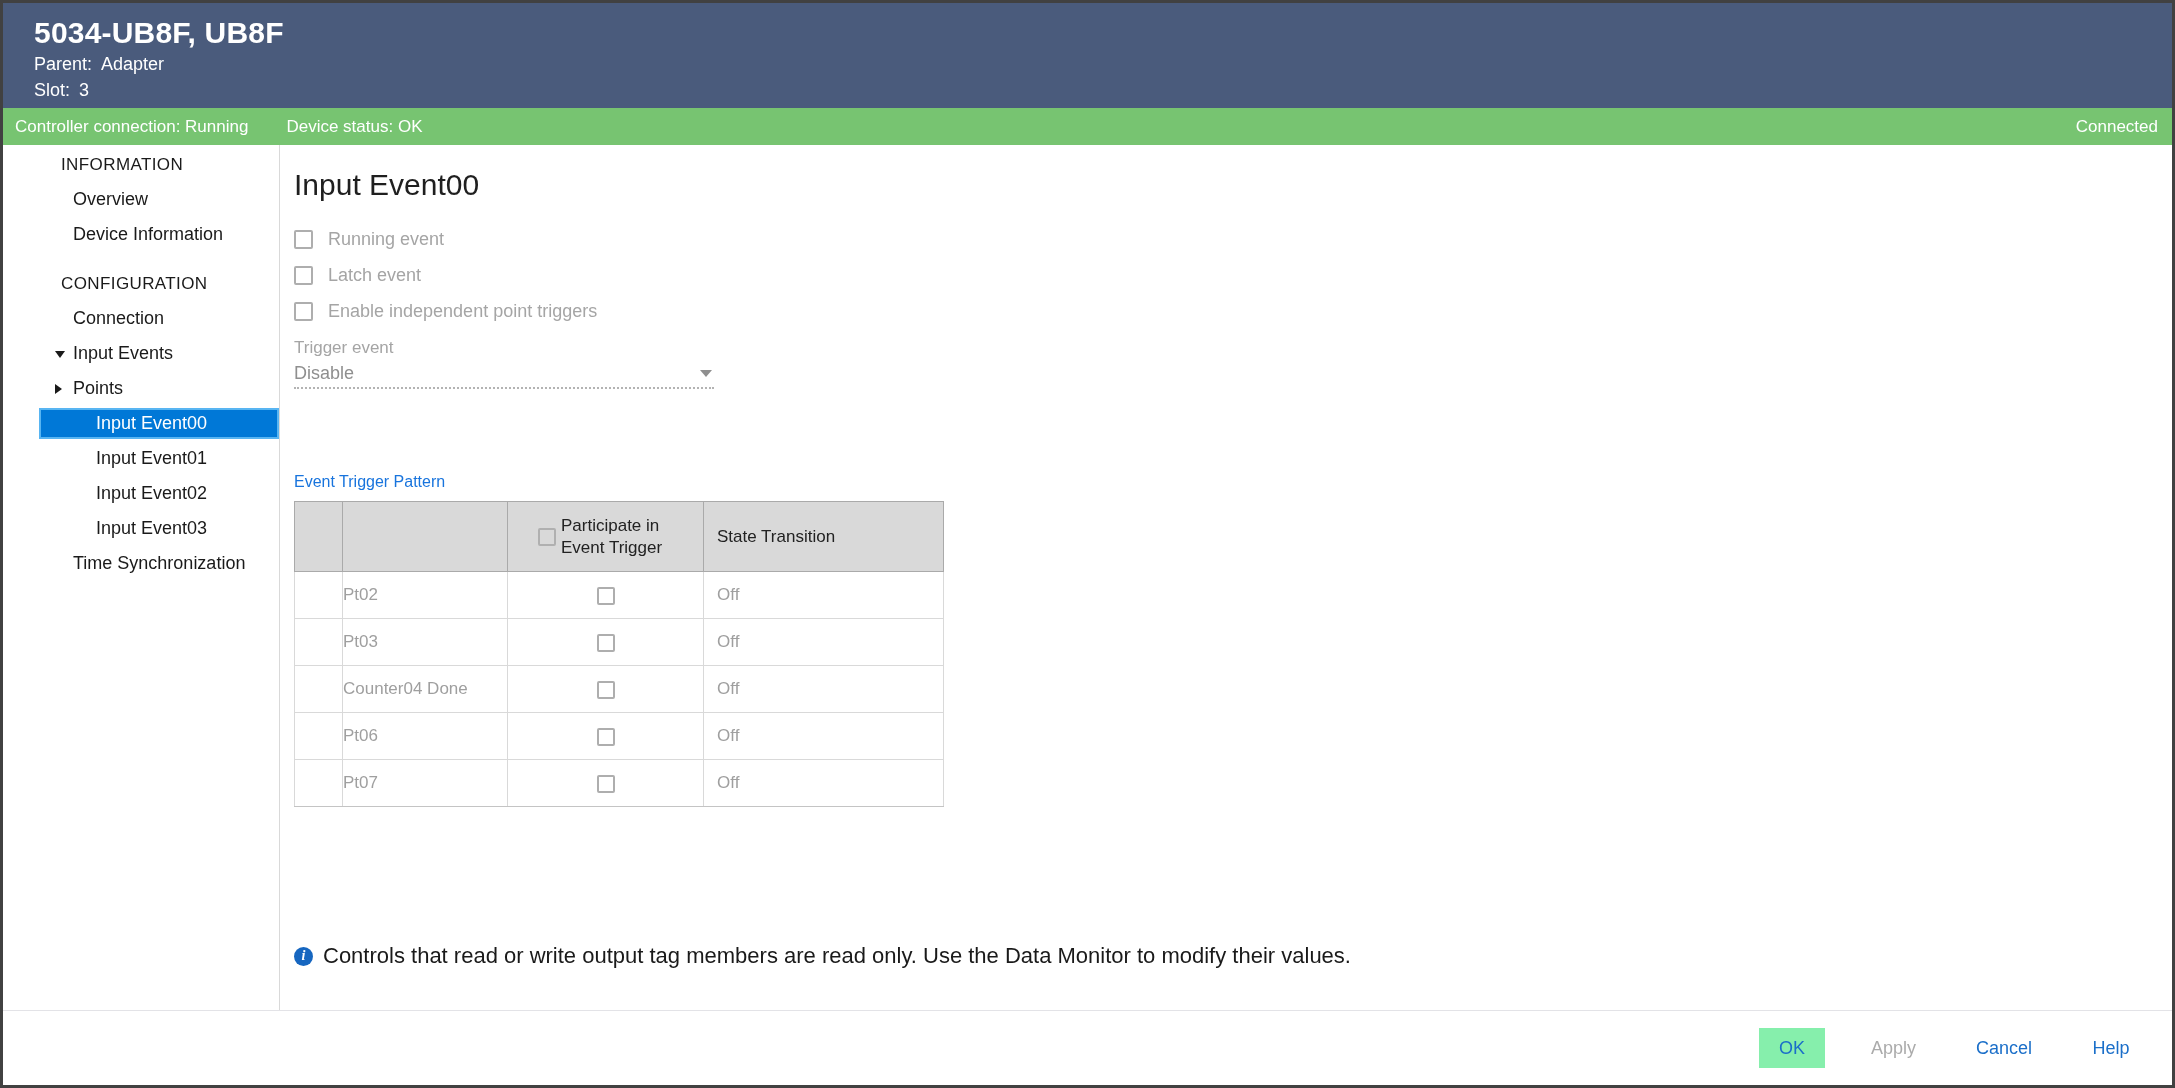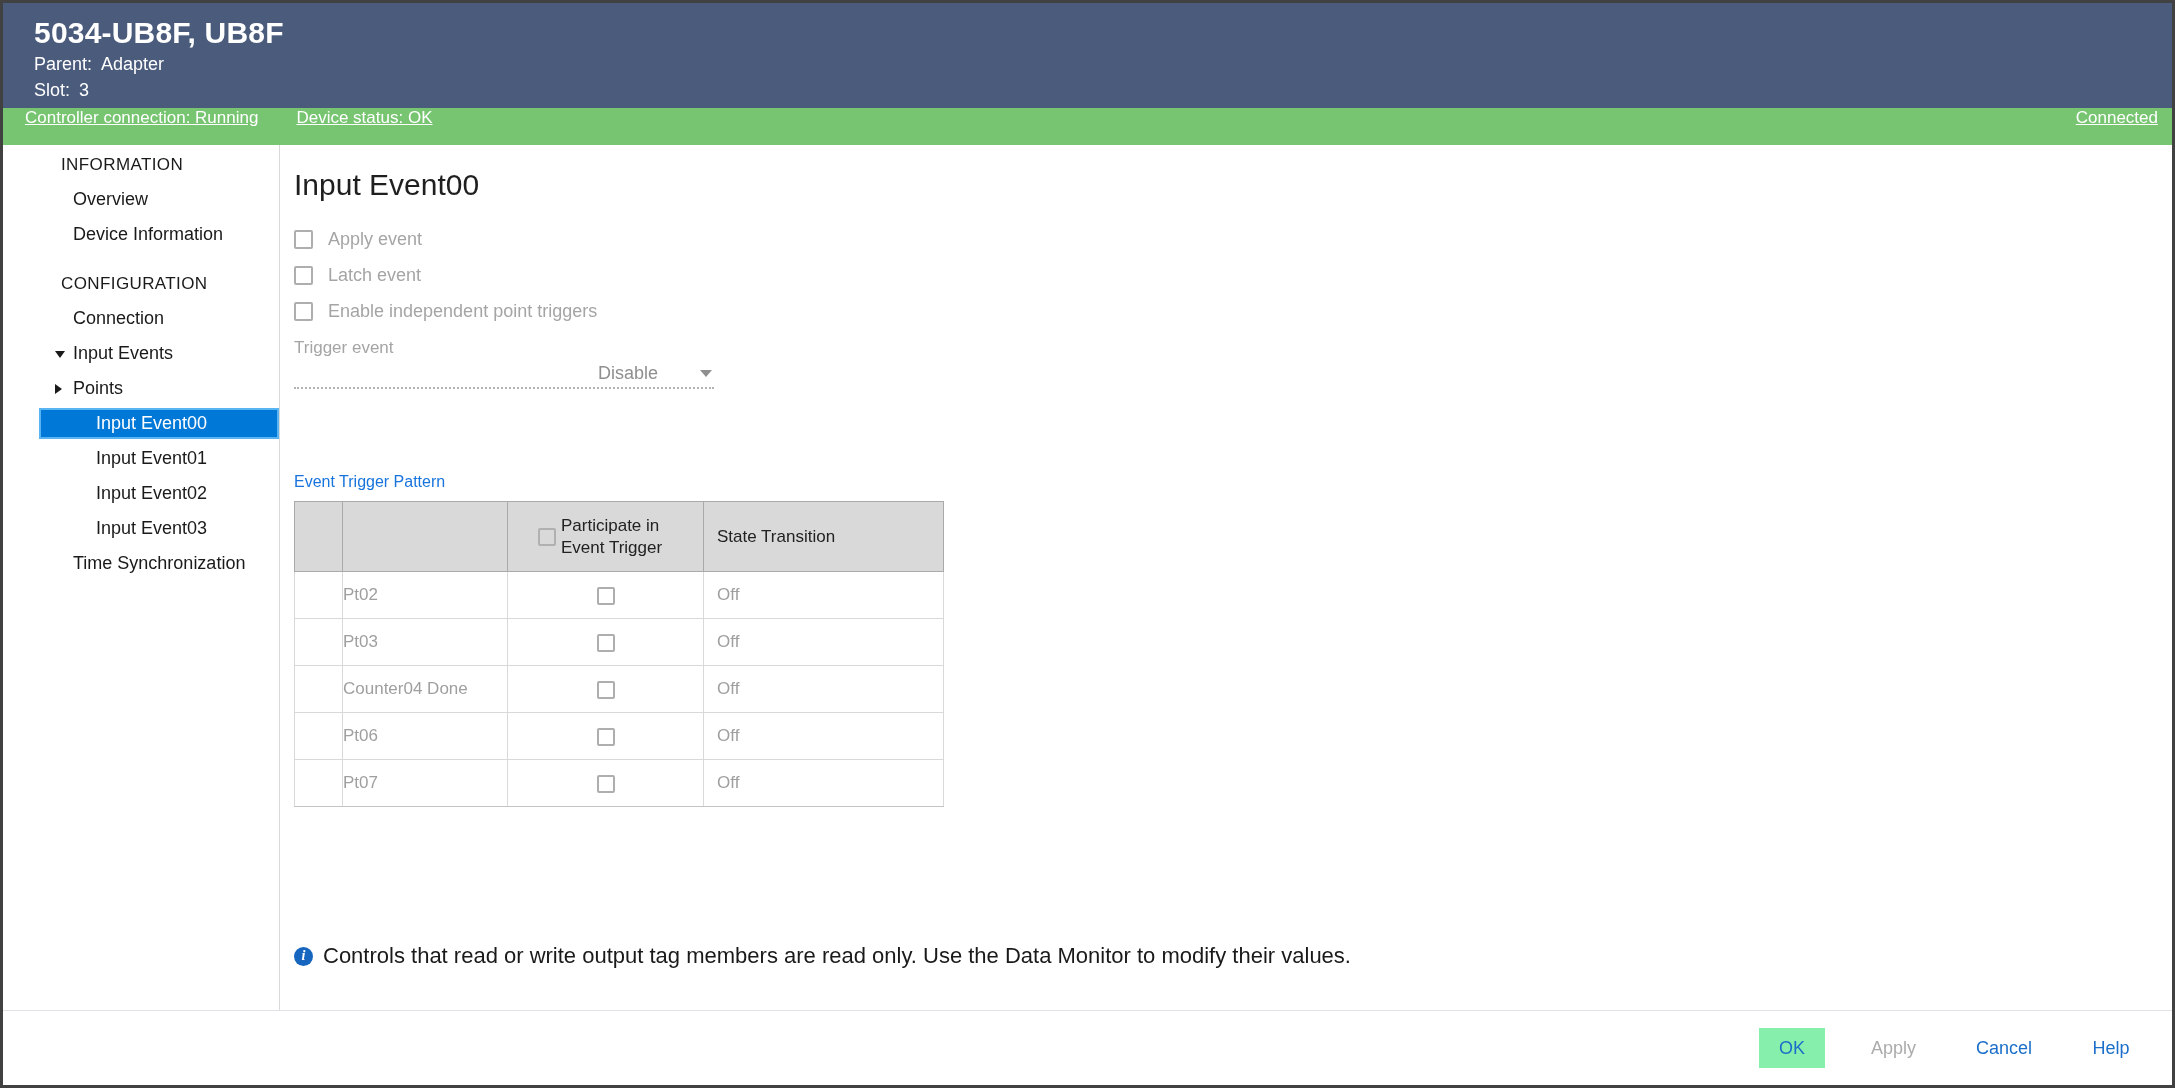--- a/index.html
+++ b/index.html
@@ -17,22 +17,22 @@
     height:105px; background:#4a5b7c; color:#ffffff;
     padding:12px 0 0 31px; flex:0 0 auto;
   }
   .titlebar h1 { font-size:30px; font-weight:700; line-height:36px; letter-spacing:.2px; }
   .titlebar .meta-line { font-size:18px; line-height:26px; font-weight:400; }
   .titlebar .meta-line .val { margin-left:9px; }
 
   
   .statusbar {
     height:37px; background:#77c471; color:#ffffff;
-    display:flex; align-items:flex-start; font-size:17px;
-    padding:0 12px 0 22px; flex:0 0 auto;text-decoration:underline;
+    display:flex; align-items:center; font-size:17px;
+    padding:0 12px 0 12px; flex:0 0 auto;
   }
   .statusbar .st { margin-right:38px; }
   .statusbar .connected { margin-left:auto; margin-right:2px; }
 
   
   .body { flex:1 1 auto; display:flex; min-height:0; }
 
   .sidebar {
     width:277px; flex:0 0 auto; border-right:1px solid #d9d9d9;
     padding-top:2px; overflow:hidden;padding-left:36px;
@@ -69,21 +69,21 @@
   .cb-row { height:36px; display:flex; align-items:center; }
   .checkbox {
     width:19px; height:19px; border:2px solid #aeaeae; border-radius:2px;
     background:transparent; flex:0 0 auto;
   }
   .cb-row .cb-label { margin-left:15px; font-size:18px; color:#a5a5a5; }
 
   .dd-label { margin-top:8px; font-size:17px; line-height:22px; color:#a5a5a5; }
   .dropdown {
     width:420px; height:30px; border-bottom:2px dotted #b3b3b3;
-    display:flex; align-items:center; justify-content:flex-end;gap:42px;
+    display:flex; align-items:center; justify-content:space-between;gap:42px;
   }
   .dropdown .dd-value { font-size:18px; color:#8f8f8f; }
   .dd-arrow {
     width:0; height:0; margin-right:2px;
     border-left:6px solid transparent; border-right:6px solid transparent;
     border-top:7px solid #8f8f8f;
   }
 
   .section-heading { margin-top:78px; font-size:16px; line-height:30px; font-weight:400; color:#1874dd; }
 
@@ -180,21 +180,21 @@
       <div class="nav-row nav-child">Input Event03</div>
       <div class="nav-row nav-item">Time Synchronization</div>
     </div>
 
     <div class="content">
       <div class="page-title">Input Event00</div>
 
       <div class="cb-group">
         <div class="cb-row">
           <span class="checkbox"></span>
-          <span class="cb-label">Apply event</span>
+          <span class="cb-label">Running event</span>
         </div>
         <div class="cb-row">
           <span class="checkbox"></span>
           <span class="cb-label">Latch event</span>
         </div>
         <div class="cb-row">
           <span class="checkbox"></span>
           <span class="cb-label">Enable independent point triggers</span>
         </div>
       </div>

